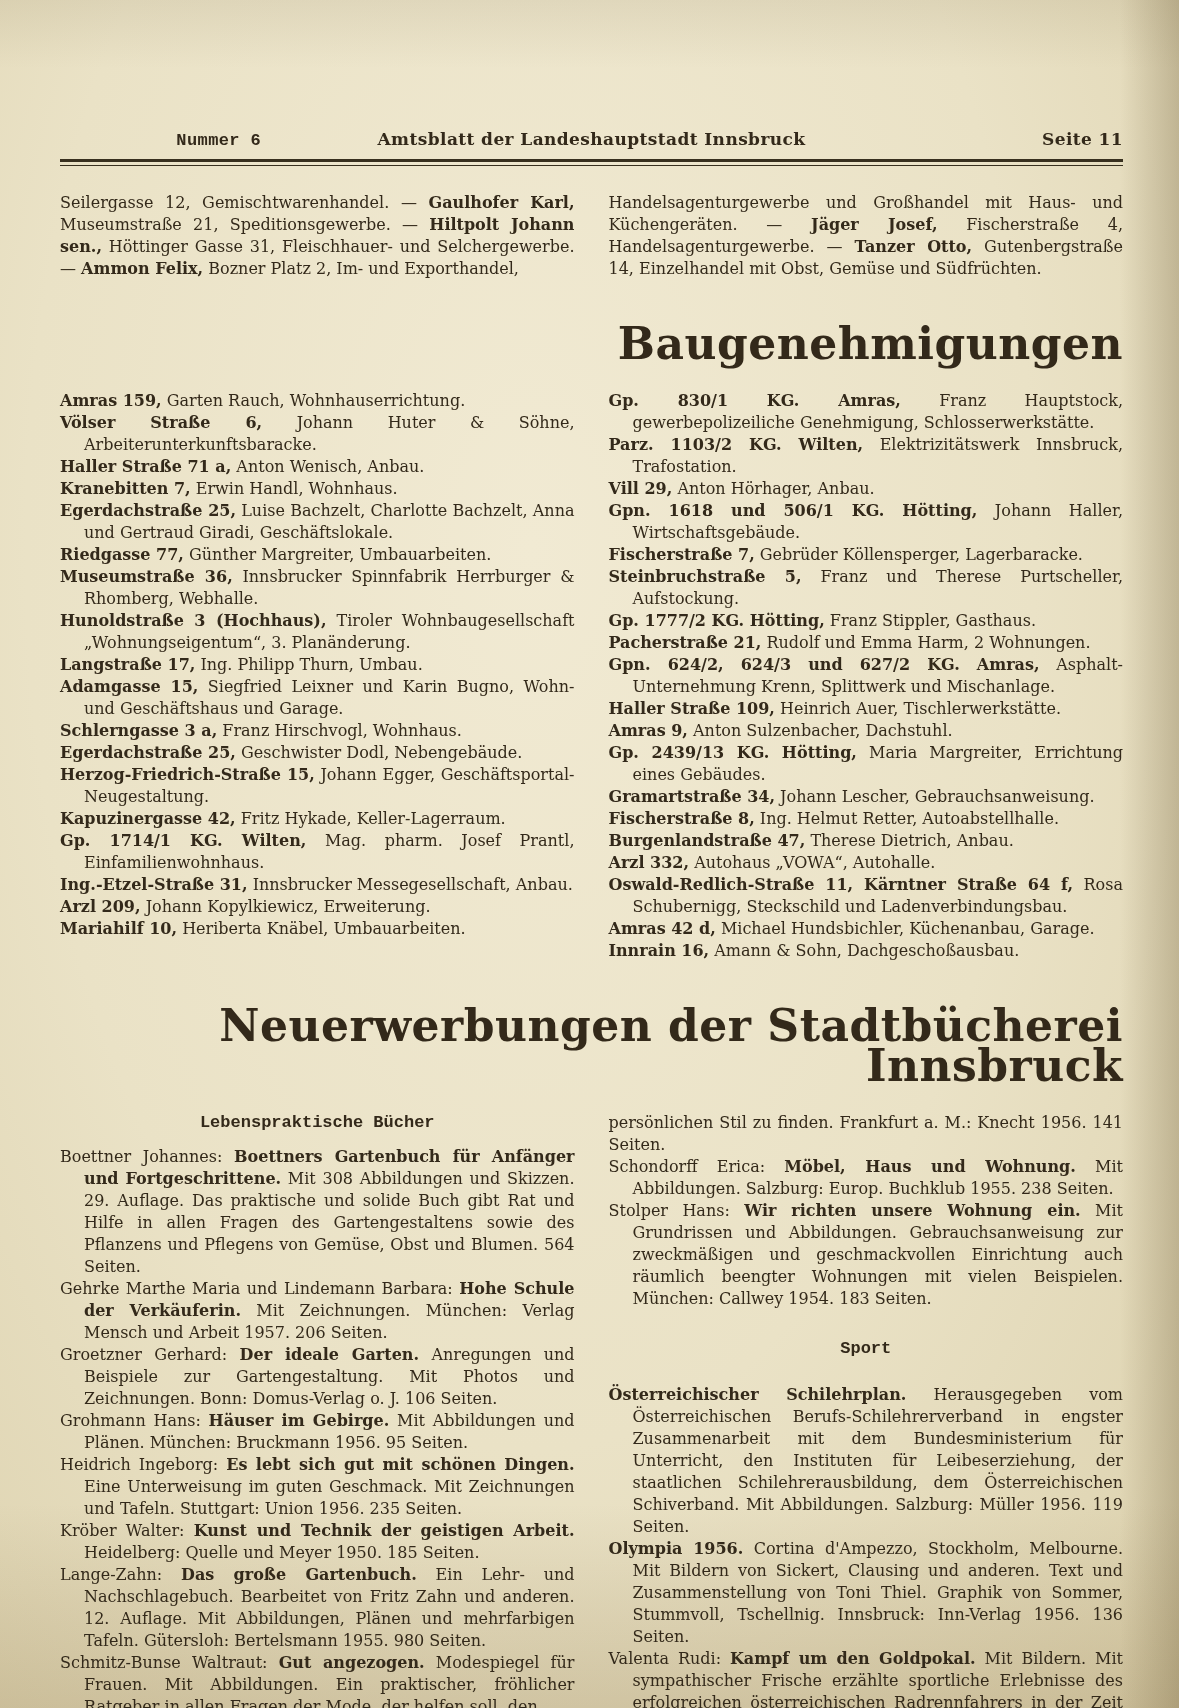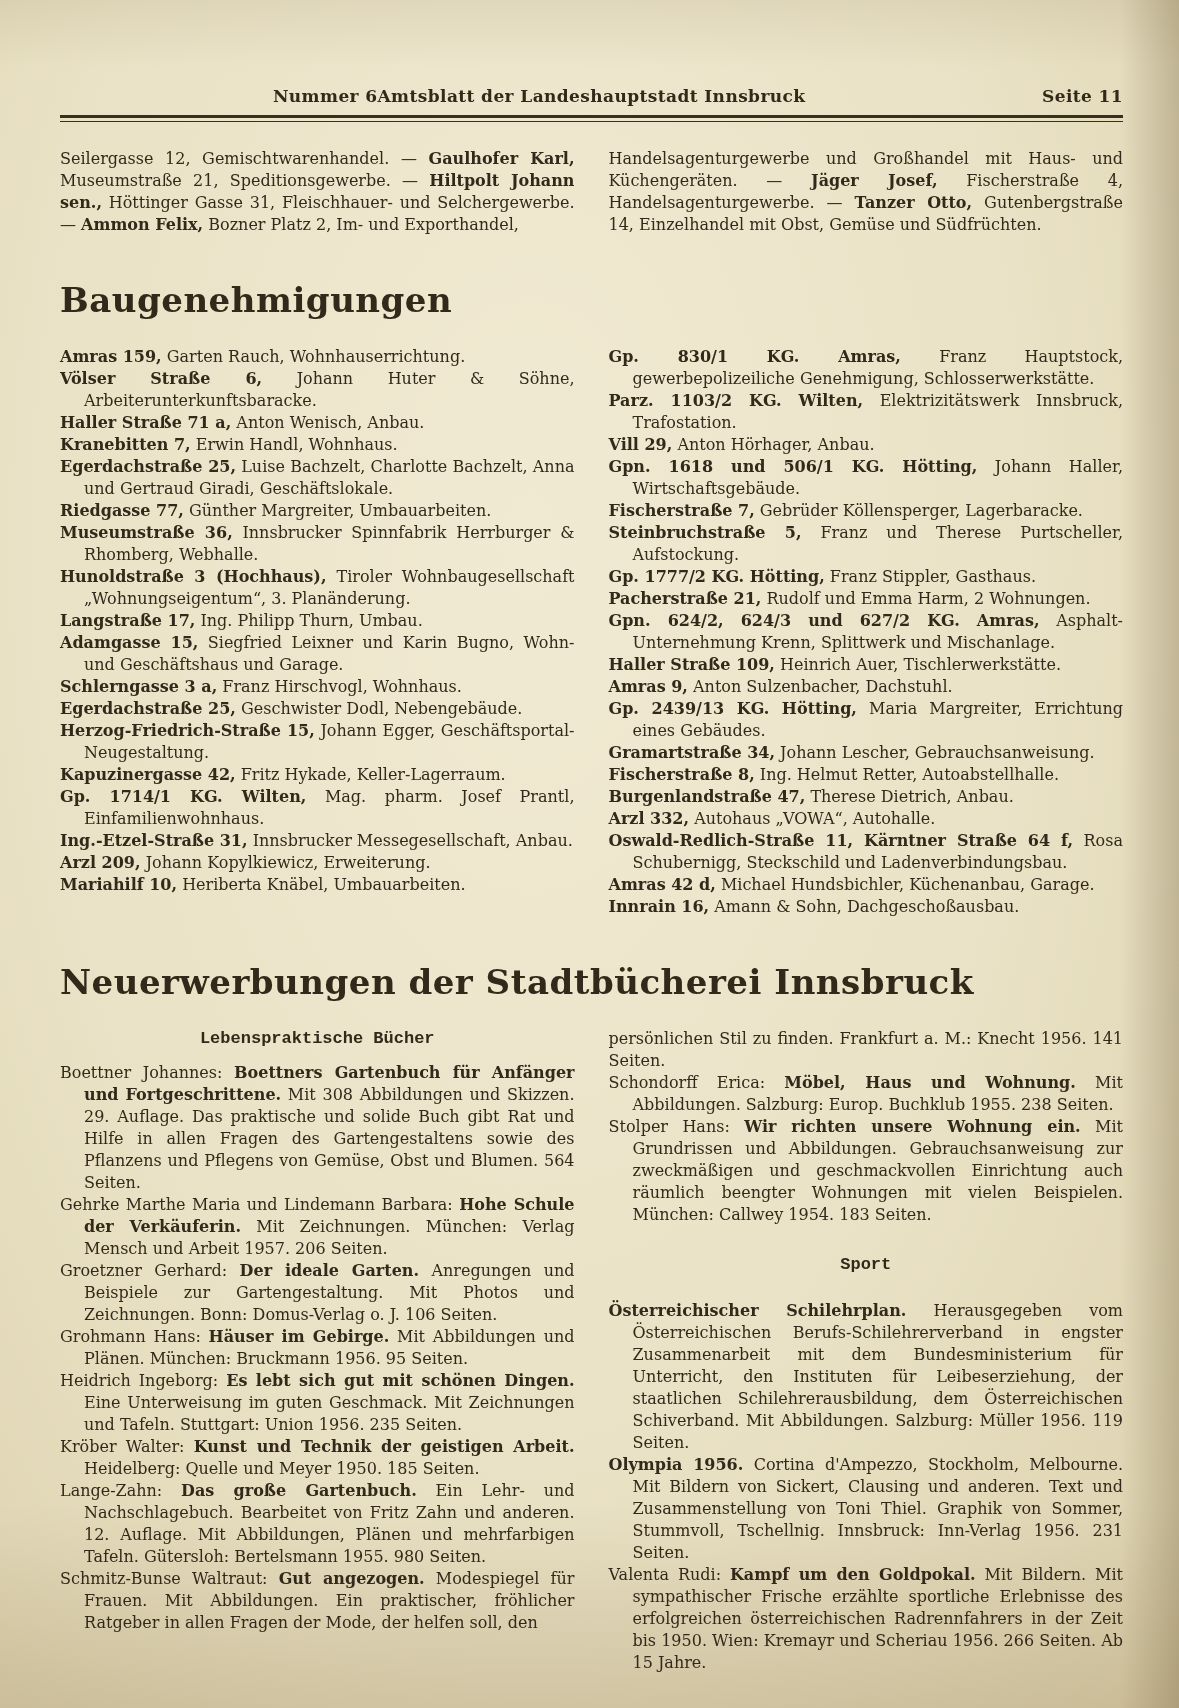--- a/index.html
+++ b/index.html
@@ -19,42 +19,42 @@
       radial-gradient(ellipse at 45% 32%, #f1ead3 0%, #eae2c6 55%, #dcd1ad 100%);
   }
   .masthead {
     display: grid;
     grid-template-columns: 1fr auto 1fr;
     align-items: baseline;
     font-size: 17px;
     font-weight: 700;
     letter-spacing: 0.4px;
   }
-  .masthead .left  { text-align: right; }
+  .masthead .left  { text-align: center; font-family: Liberation Mono, monospace; }
   .masthead .mid   { text-align: right; }
-  .masthead .right { text-align: right; }
+  .masthead .right { text-align: right; margin-top: 43px; }
   .rule {
     margin-top: 9px;
     height: 3px;
     border-top: 3px solid #38301f;
     border-bottom: 1px solid #38301f;
   }
   .two-col { display: flex; gap: 34px; }
   .col { flex: 1 1 0; min-width: 0; }
   p { margin: 0; }
   .body-text {
     font-size: 16px;
     line-height: 22px;
     text-align: justify;
   }
   .top-section { margin-top: 26px; }
   .h-major {
     margin: 44px 0 26px 0;
-    text-align: left;
-    font-size: 34px;
+    text-align: right;
+    font-size: 44px;
     line-height: 40px;
     font-weight: 700;
     letter-spacing: 0.5px;
   }
   .entry { padding-left: 24px; text-indent: -24px; }
   .b, b { font-weight: 700; }
   .h-sub {
     margin: 0 0 12px 0;
     text-align: center;
     font-size: 17px;
@@ -197,20 +197,20 @@
 
           <p class="entry"><span>Schondorff Erica:</span> <b>Möbel, Haus und Wohnung.</b> <span>Mit Abbildungen. Salzburg: Europ. Buchklub 1955. 238 Seiten.</span></p>
 
           <p class="entry"><span>Stolper Hans:</span> <b>Wir richten unsere Wohnung ein.</b> <span>Mit Grundrissen und Abbildungen. Gebrauchsanweisung zur zweckmäßigen und geschmackvollen Einrichtung auch räumlich beengter Wohnungen mit vielen Beispielen. München: Callwey 1954. 183 Seiten.</span></p>
         </div>
       <h3 class="h-sub sport-head">Sport</h3>
       <div class="body-text">
 
           <p class="entry"><span></span> <b>Österreichischer Schilehrplan.</b> <span>Herausgegeben vom Österreichischen Berufs-Schilehrerverband in engster Zusammenarbeit mit dem Bundesministerium für Unterricht, den Instituten für Leibeserziehung, der staatlichen Schilehrerausbildung, dem Österreichischen Schiverband. Mit Abbildungen. Salzburg: Müller 1956. 119 Seiten.</span></p>
 
-          <p class="entry"><span></span> <b>Olympia 1956.</b> <span>Cortina d'Ampezzo, Stockholm, Melbourne. Mit Bildern von Sickert, Clausing und anderen. Text und Zusammenstellung von Toni Thiel. Graphik von Sommer, Stummvoll, Tschellnig. Innsbruck: Inn-Verlag 1956. 231 Seiten.</span></p>
+          <p class="entry"><span></span> <b>Olympia 1956.</b> <span>Cortina d'Ampezzo, Stockholm, Melbourne. Mit Bildern von Sickert, Clausing und anderen. Text und Zusammenstellung von Toni Thiel. Graphik von Sommer, Stummvoll, Tschellnig. Innsbruck: Inn-Verlag 1956. 136 Seiten.</span></p>
 
           <p class="entry"><span>Valenta Rudi:</span> <b>Kampf um den Goldpokal.</b> <span>Mit Bildern. Mit sympathischer Frische erzählte sportliche Erlebnisse des erfolgreichen österreichischen Radrennfahrers in der Zeit bis 1950. Wien: Kremayr und Scheriau 1956. 266 Seiten. Ab 15 Jahre.</span></p>
         </div>
     </div>
   </section>
 
 </div>
 
 </body></html>

